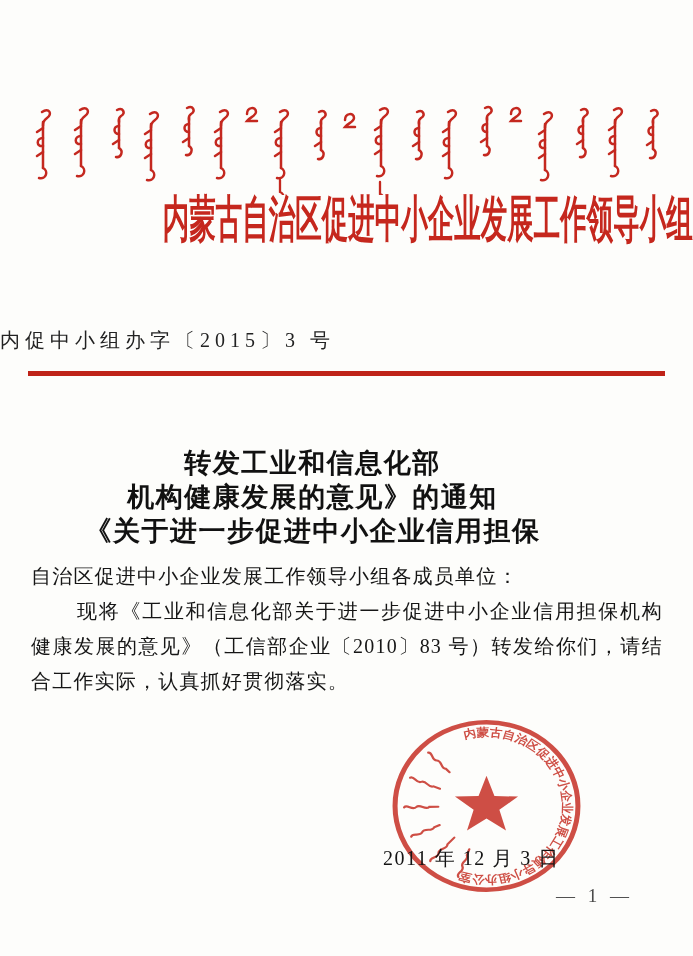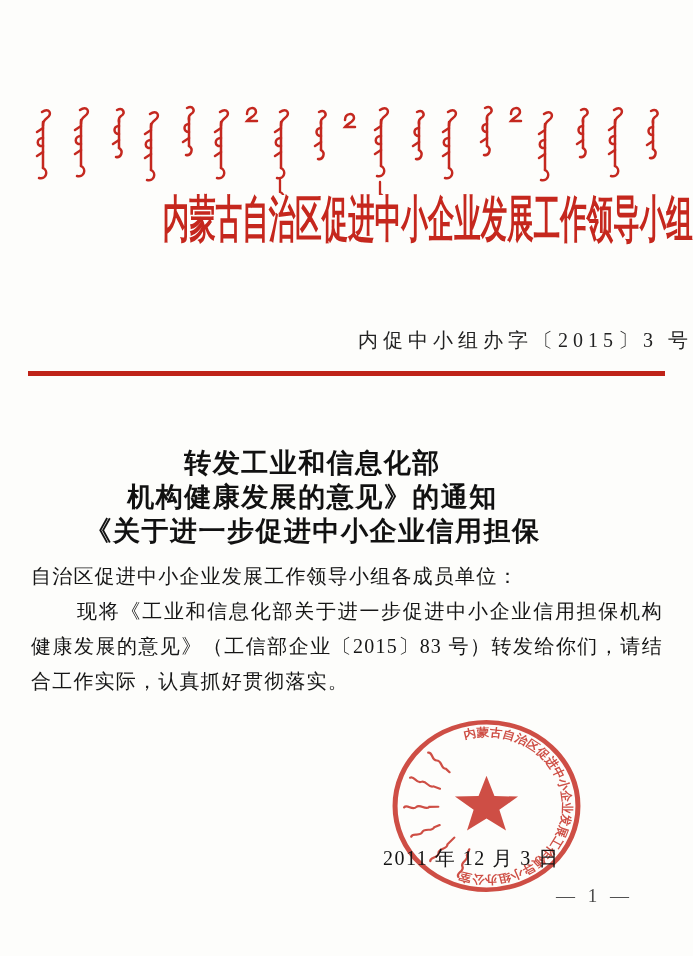--- a/index.html
+++ b/index.html
@@ -23,21 +23,21 @@
   
   .letterhead-title{
     position:absolute;left:0;top:186px;width:693px;
     text-align:center;white-space:nowrap;
     font-size:50px;font-weight:bold;
     transform:scaleX(0.53);transform-origin:50% 0;
     letter-spacing:0px;
   }
   .doc-number{
     position:absolute;left:0;top:327px;width:693px;
-    text-align:right;font-size:20px;letter-spacing:5px;
+    text-align:left;font-size:20px;letter-spacing:5px;
     color:#222;
   }
   .red-rule{
     position:absolute;left:28px;top:371px;
     width:637px;height:4.5px;
   }
   .doc-title{
     position:absolute;left:0;top:446px;width:625px;
     text-align:center;font-weight:bold;font-size:27px;
     line-height:34px;letter-spacing:1.5px;color:#111;
@@ -123,21 +123,21 @@
   <div class="red-rule" style="background:#bf2318"></div>
 
   <div class="doc-title">
     <div>转发工业和信息化部</div>
     <div>机构健康发展的意见》的通知</div>
     <div>《关于进一步促进中小企业信用担保</div>
   </div>
 
   <div class="body-block">
     <p class="salutation">自治区促进中小企业发展工作领导小组各成员单位：</p>
-    <p class="para">现将《工业和信息化部关于进一步促进中小企业信用担保机构健康发展的意见》（工信部企业〔2015〕83 号）转发给你们，请结合工作实际，认真抓好贯彻落实。</p>
+    <p class="para">现将《工业和信息化部关于进一步促进中小企业信用担保机构健康发展的意见》（工信部企业〔2010〕83 号）转发给你们，请结合工作实际，认真抓好贯彻落实。</p>
   </div>
 
   <svg class="seal" viewBox="0 0 200 200" preserveAspectRatio="none" aria-hidden="true">
     <g opacity="0.88">
       <circle cx="100" cy="100" r="91" fill="none" stroke="#c8372c" stroke-width="5"></circle>
       <path id="sealArc" d="M 24,100 A 76,76 0 1 1 176,100 A 76,76 0 1 1 24,100" fill="none"></path>
       <text font-size="12.5" font-weight="bold" fill="#c8372c" font-family="Liberation Serif, DejaVu Serif, serif">
         <textPath href="#sealArc" startOffset="97">内蒙古自治区促进中小企业发展工作领导小组办公室</textPath>
       </text>
 

